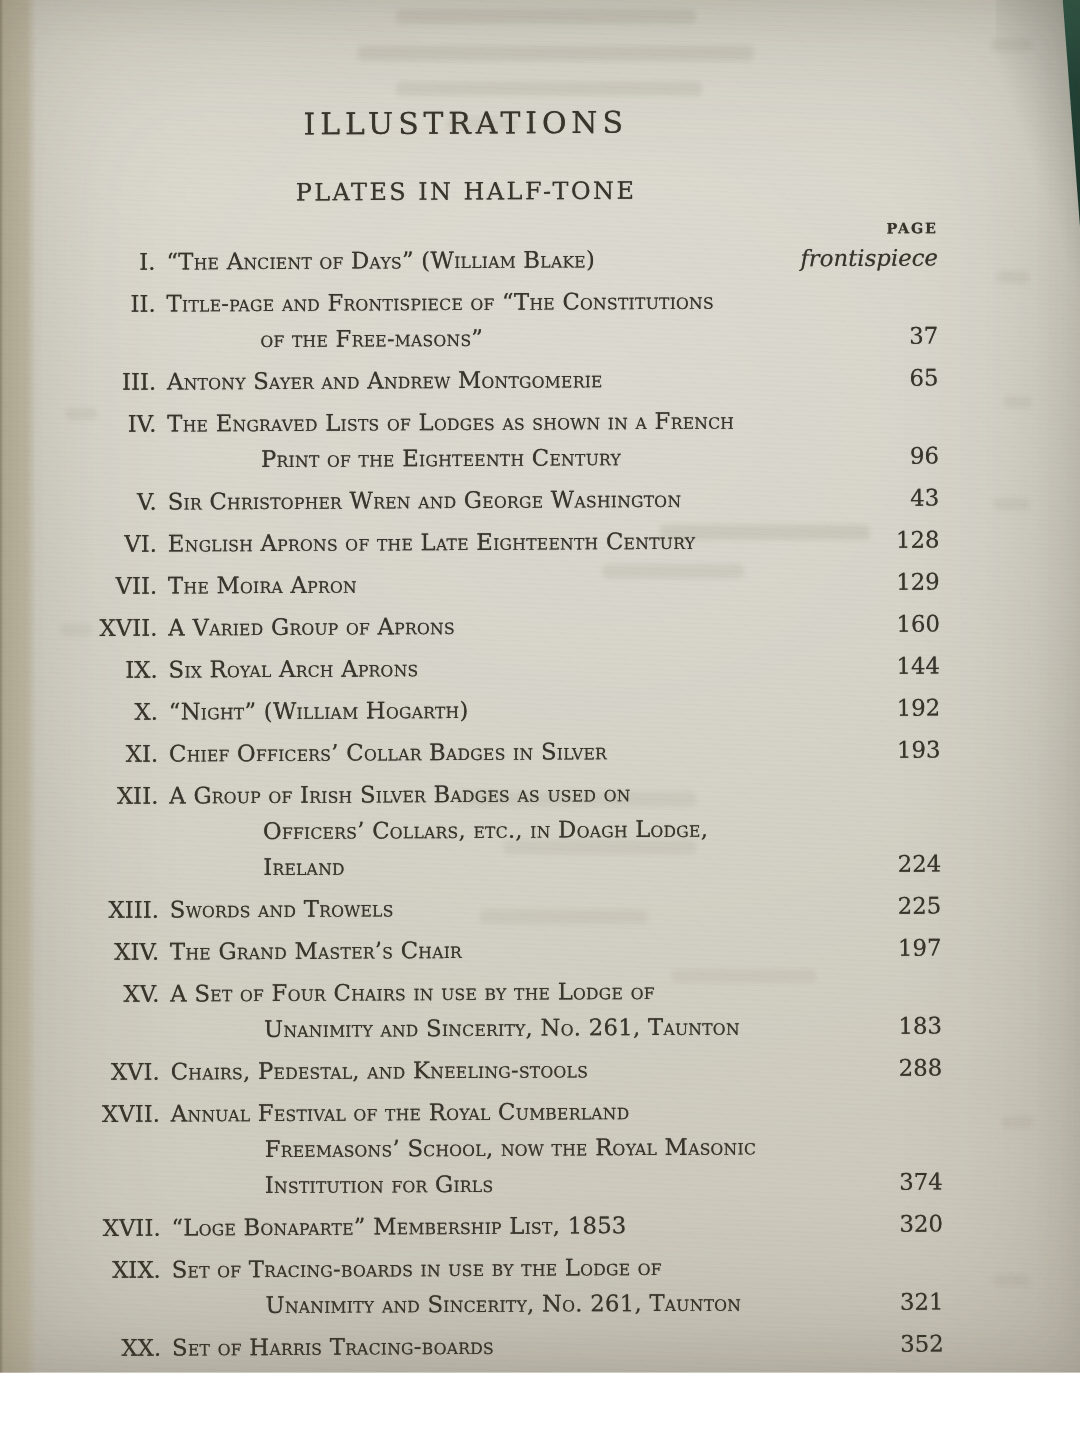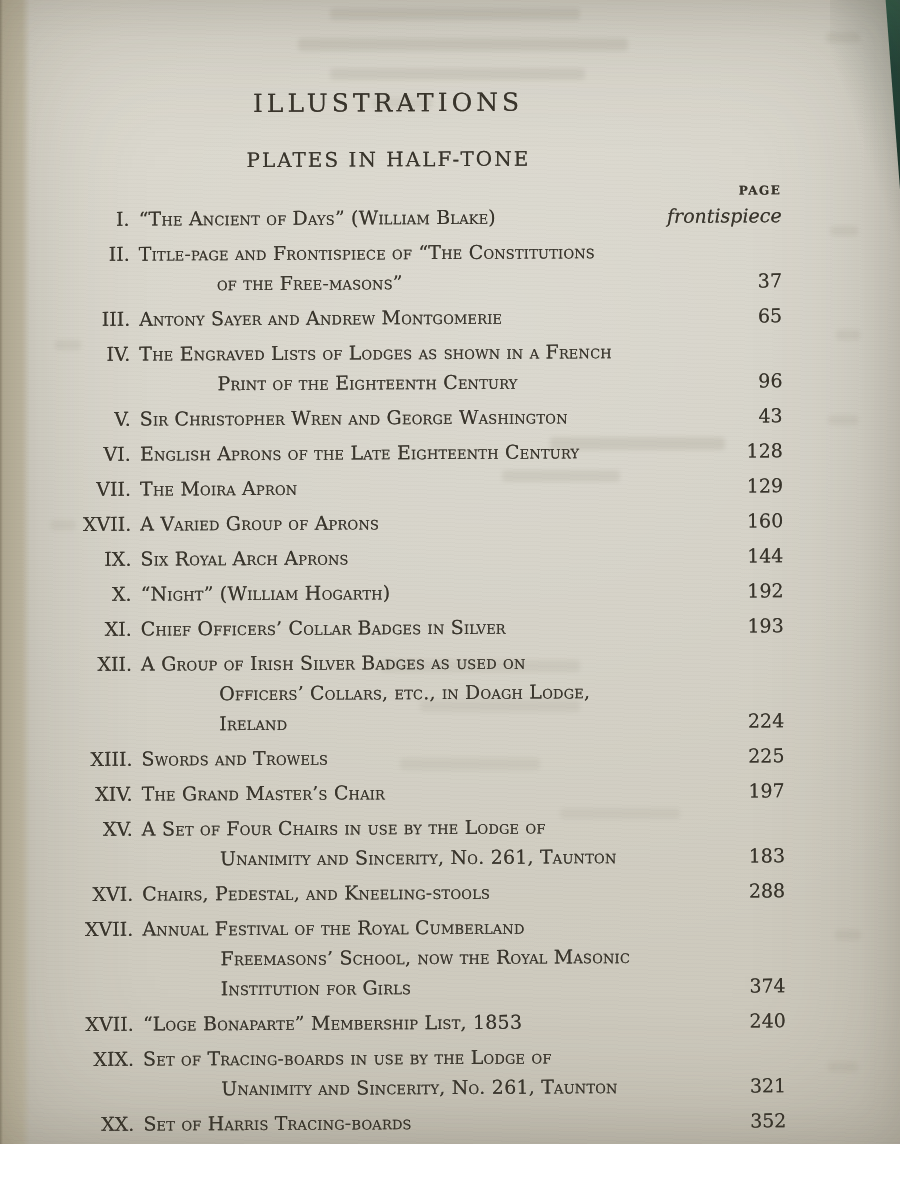--- a/index.html
+++ b/index.html
@@ -245,21 +245,21 @@
               <div class="line cont">Institution for Girls</div>
             </div>
     <div class="pg">374</div>
   </div>
 
   <div class="entry">
     <div class="num">XVII.</div>
     <div class="txt">
               <div class="line">“Loge Bonaparte” Membership List, 1853</div>
             </div>
-    <div class="pg">240</div>
+    <div class="pg">320</div>
   </div>
 
   <div class="entry">
     <div class="num">XIX.</div>
     <div class="txt">
               <div class="line">Set of Tracing-boards in use by the Lodge of</div>
               <div class="line cont">Unanimity and Sincerity, No. 261, Taunton</div>
             </div>
     <div class="pg">321</div>
   </div>

